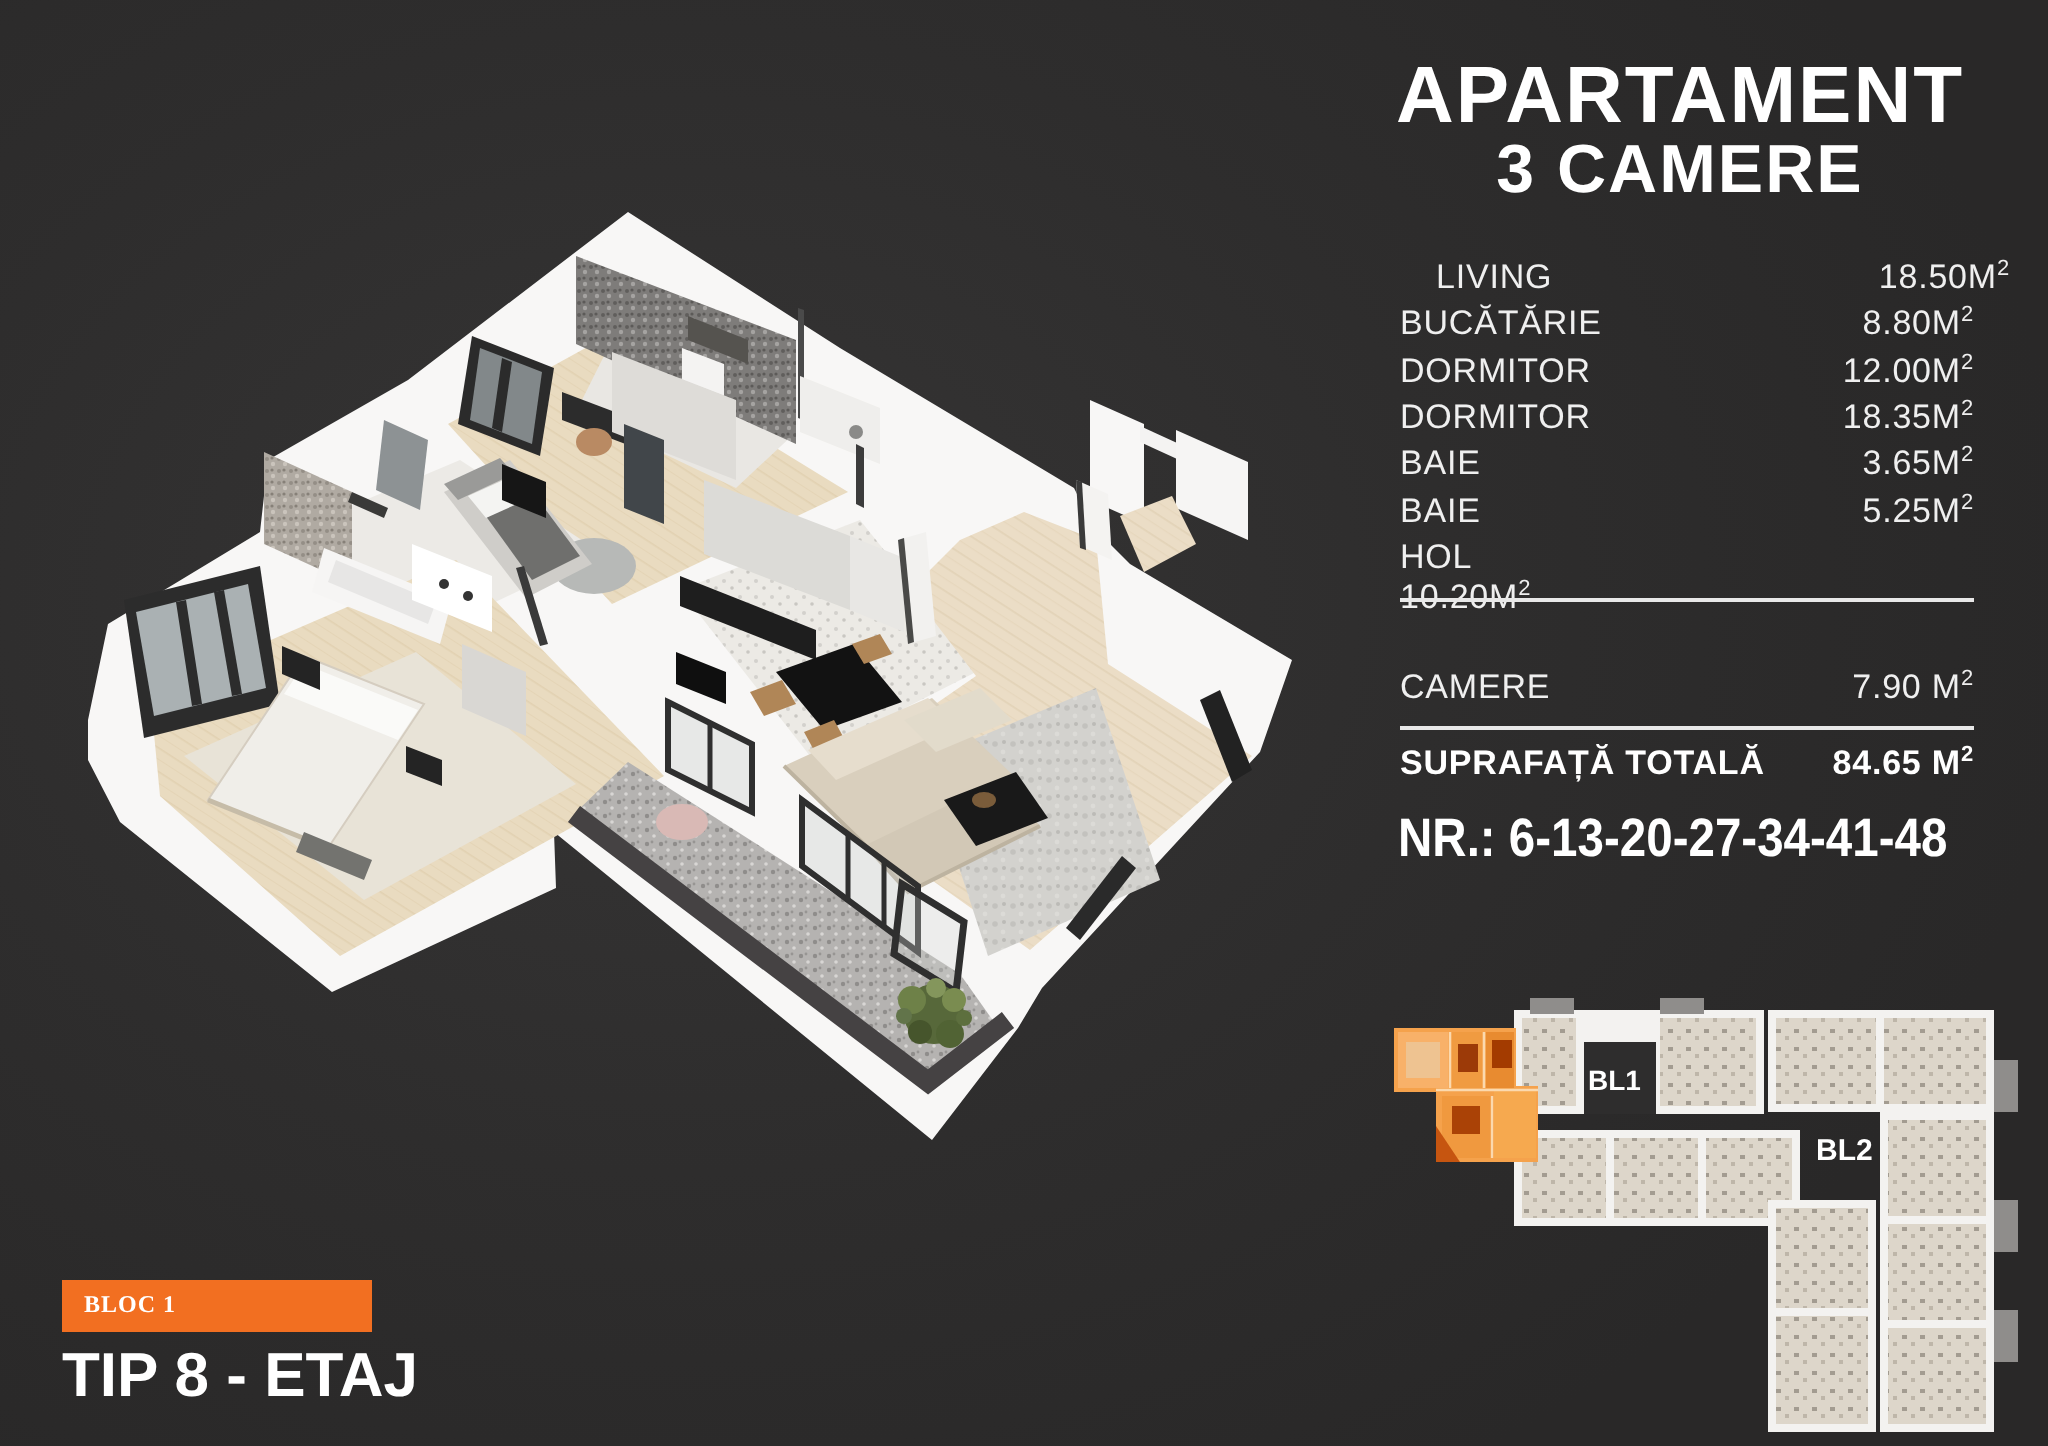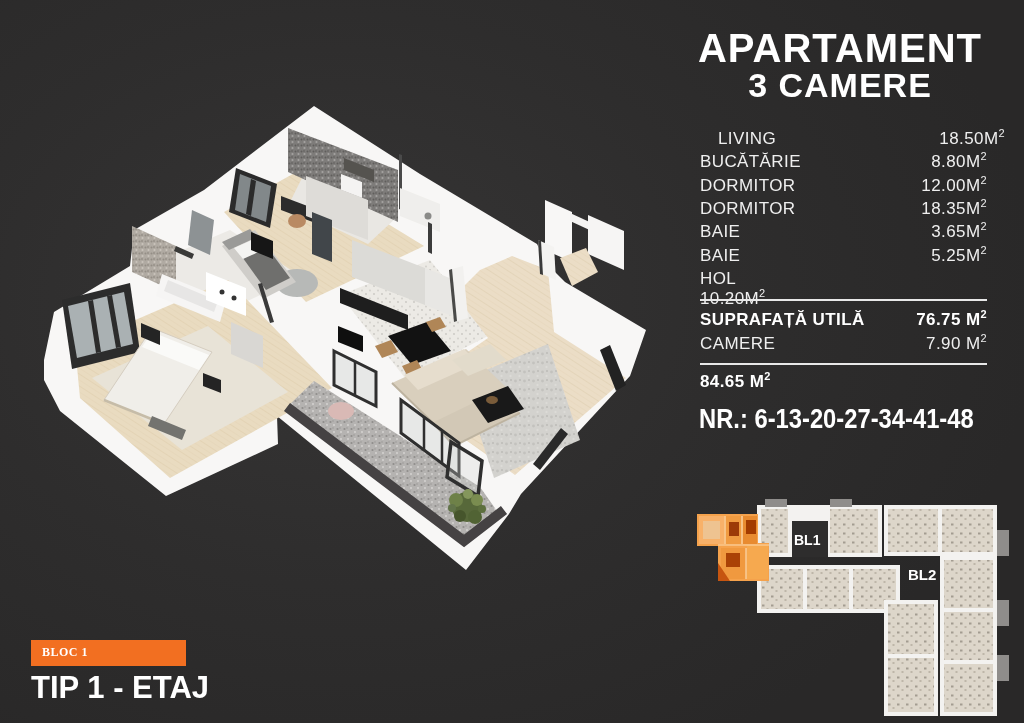--- a/index.html
+++ b/index.html
@@ -48,42 +48,39 @@
       <span>BAIE</span>
       <span>5.25M<sup>2</sup></span>
     </div>
 <div class="row" style="top:269px;flex-direction:column;">
       <span>HOL</span>
       <span>10.20M<sup>2</sup></span>
     </div>
 
 <div class="abs" style="left:700px;top:299px;width:287px;height:2px;background:#e8e8e8;"></div>
 
-<div class="row rowb" style="top:310px;">
-      <span>SUPRAFAȚĂ UTILĂ</span>
-      <span>76.75 M<sup>2</sup></span>
-    </div>
 
 <div class="row" style="top:334px;">
       <span>CAMERE</span>
       <span>7.90 M<sup>2</sup></span>
     </div>
 
 <div class="abs" style="left:700px;top:363px;width:287px;height:2px;background:#e8e8e8;"></div>
 
 <div class="row rowb" style="top:372px;">
+      <span>SUPRAFAȚĂ TOTALĂ</span>
       <span>84.65 M<sup>2</sup></span>
     </div>
 
 <div class="abs" style="left:699px;top:404px;color:#fff;font-weight:bold;font-size:27px;letter-spacing:0;transform:scaleX(.88);transform-origin:0 0;">NR.: 6-13-20-27-34-41-48</div>
 
 <div class="abs" style="left:31px;top:640px;width:155px;height:26px;background:#f26f21;"></div>
 <div class="abs" style="left:42px;top:645px;color:#fff;font-weight:bold;font-size:12px;letter-spacing:.5px;font-family:Liberation Serif, serif;">BLOC 1</div>
 
-<div class="abs" style="left:31px;top:670px;color:#fff;font-weight:bold;font-size:31px;letter-spacing:0;">TIP 1 - ETAJ</div>
+<div class="abs" style="left:31px;top:670px;color:#fff;font-weight:bold;font-size:31px;letter-spacing:0;">TIP 8 - ETAJ</div>
 
 <svg class="abs" style="left:0;top:0;" width="1024" height="723" viewBox="0 0 1024 723">
   <defs>
     <pattern id="speck" width="7" height="7" patternUnits="userSpaceOnUse">
       <rect width="7" height="7" fill="#b5b3b1"></rect>
       <circle cx="1.5" cy="2" r="1.1" fill="#8f8d8b"></circle>
       <circle cx="5" cy="5" r="0.9" fill="#d8d6d4"></circle>
       <circle cx="4" cy="1" r="0.7" fill="#979593"></circle>
     </pattern>
     <pattern id="mosaic" width="6" height="6" patternUnits="userSpaceOnUse">

